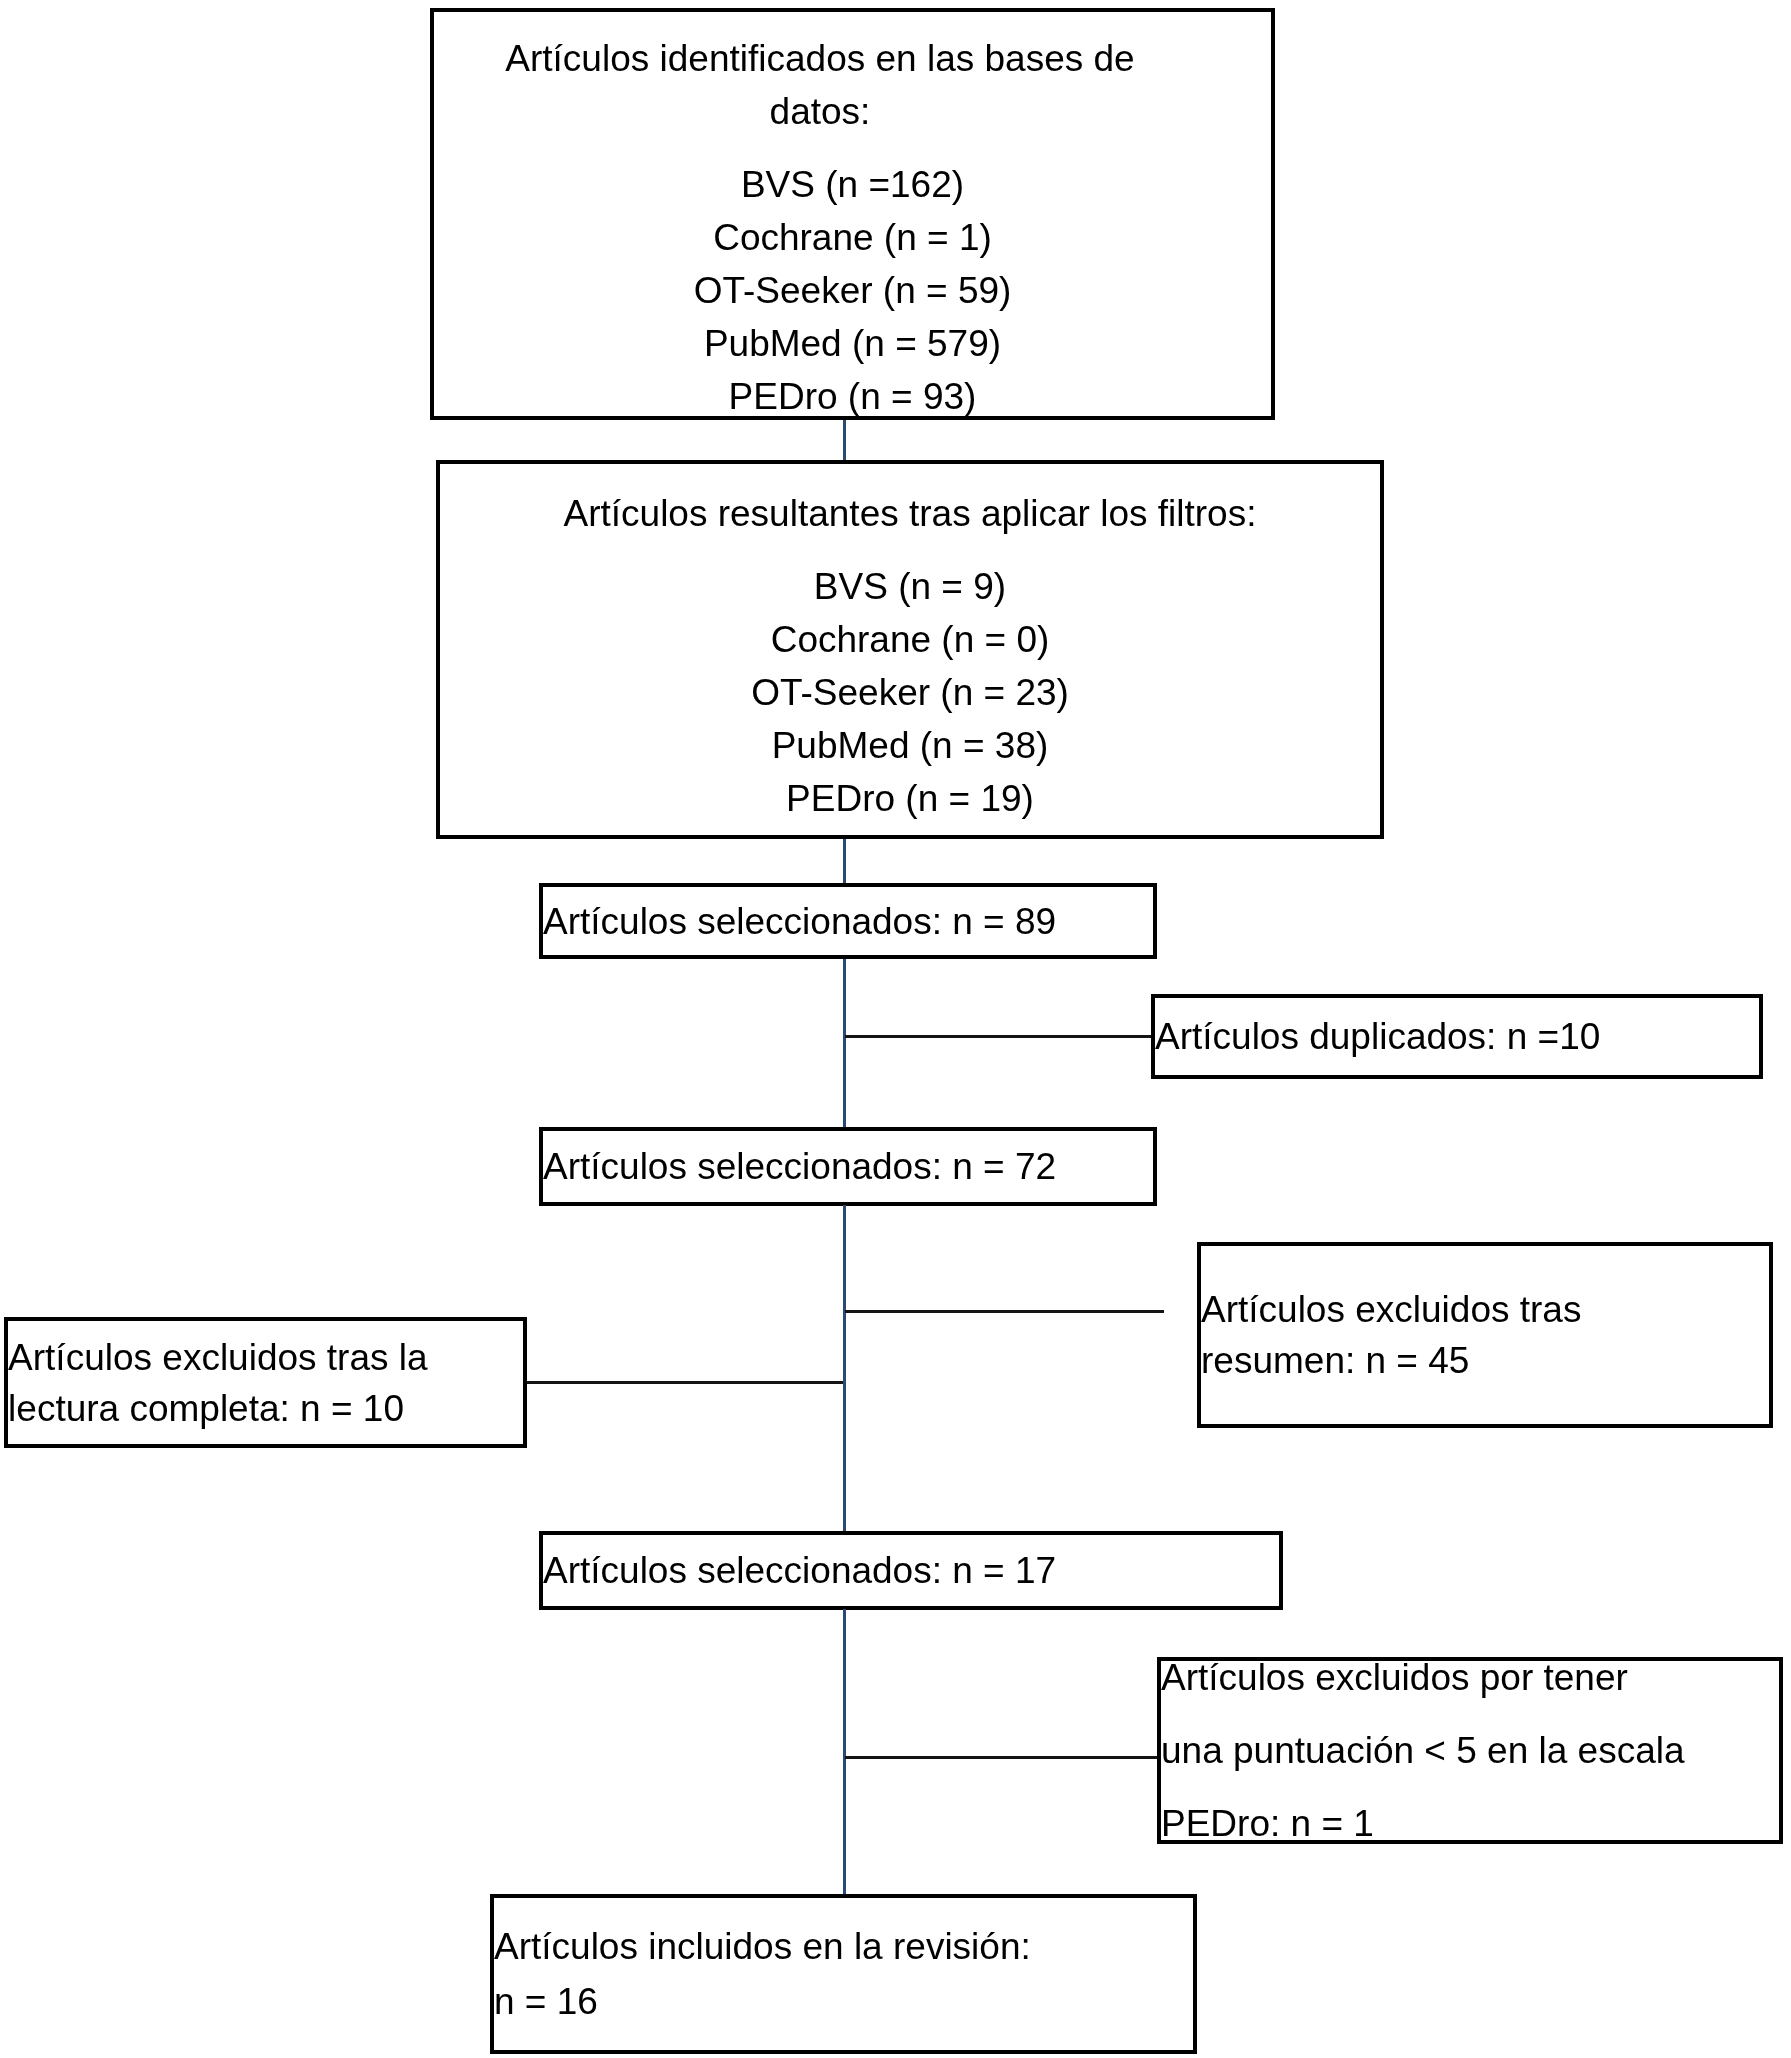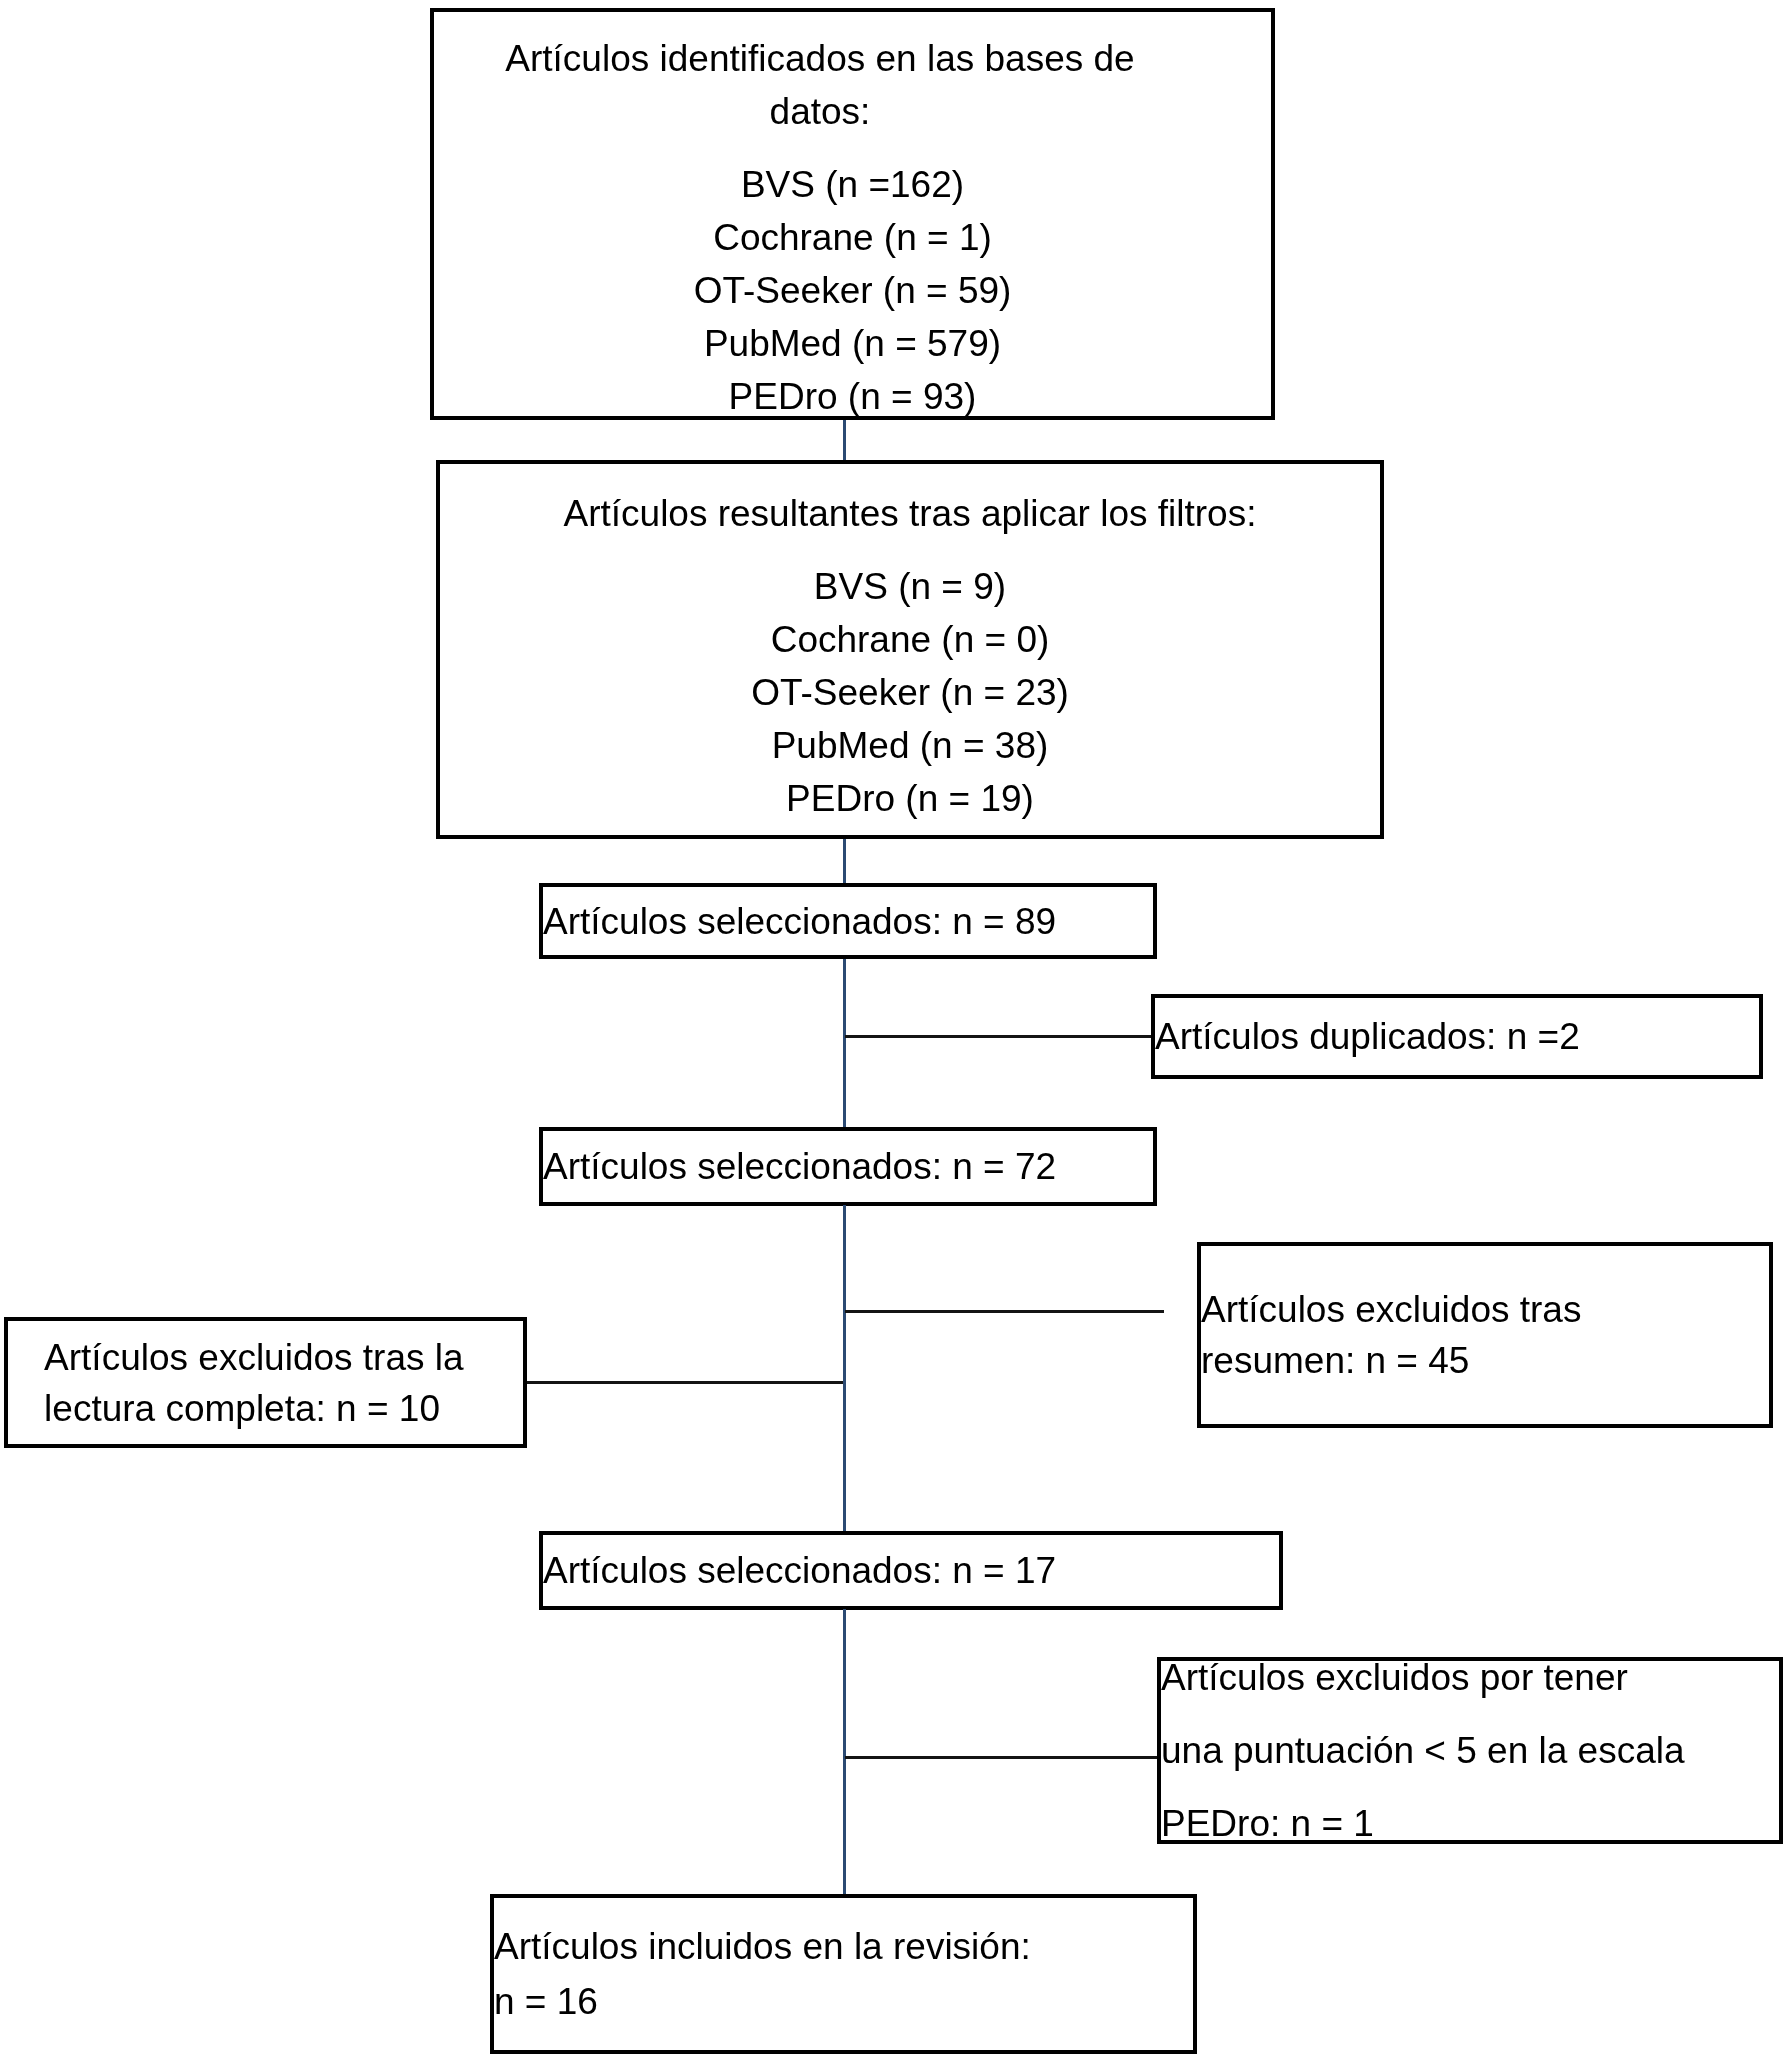--- a/index.html
+++ b/index.html
@@ -86,37 +86,37 @@
   <div class="vline" style="left:843px; top:839px; height:44px;"></div>
 
   <div class="box box--center" style="left:539px; top:883px; width:618px; height:76px;">
     <div>Artículos seleccionados: n = 89</div>
   </div>
 
   <div class="vline" style="left:843px; top:959px; height:168px;"></div>
   <div class="hline" style="left:845px; top:1035px; width:306px;"></div>
 
   <div class="box box--center" style="left:1151px; top:994px; width:612px; height:85px;">
-    <div>Artículos duplicados: n =2</div>
+    <div>Artículos duplicados: n =10</div>
   </div>
 
   <div class="box box--center" style="left:539px; top:1127px; width:618px; height:79px;">
     <div>Artículos seleccionados: n = 72</div>
   </div>
 
   <div class="vline" style="left:843px; top:1205px; height:326px;"></div>
   <div class="hline" style="left:845px; top:1310px; width:319px;"></div>
   <div class="hline" style="left:527px; top:1381px; width:316px;"></div>
 
   <div class="box box--center" style="left:1164px; top:1242px; width:576px; height:186px;margin-left:33px;">
     <div>Artículos excluidos tras</div>
     <div>resumen: n = 45</div>
   </div>
 
-  <div class="box box--center" style="left:4.1px; top:1317px; width:523px; height:131px;padding-left:36px;">
+  <div class="box box--center" style="left:4.1px; top:1317px; width:523px; height:131px;">
     <div>Artículos excluidos tras la</div>
     <div>lectura completa: n = 10</div>
   </div>
 
   <div class="box box--center" style="left:539px; top:1531px; width:744px; height:79px;">
     <div>Artículos seleccionados: n = 17</div>
   </div>
 
   <div class="vline" style="left:843px; top:1609px; height:285px;"></div>
   <div class="hline" style="left:845px; top:1756px; width:312px;"></div>

